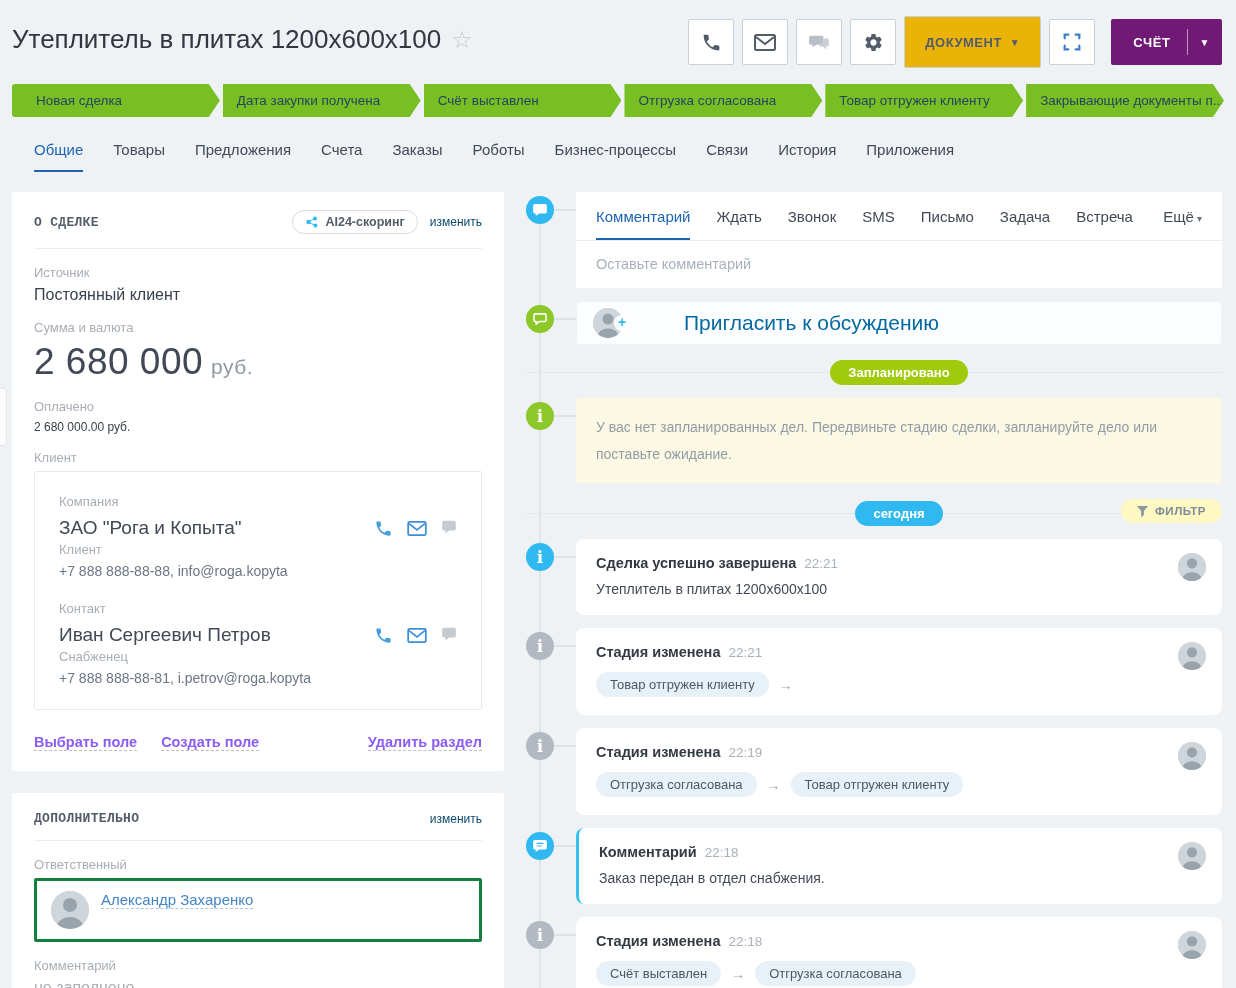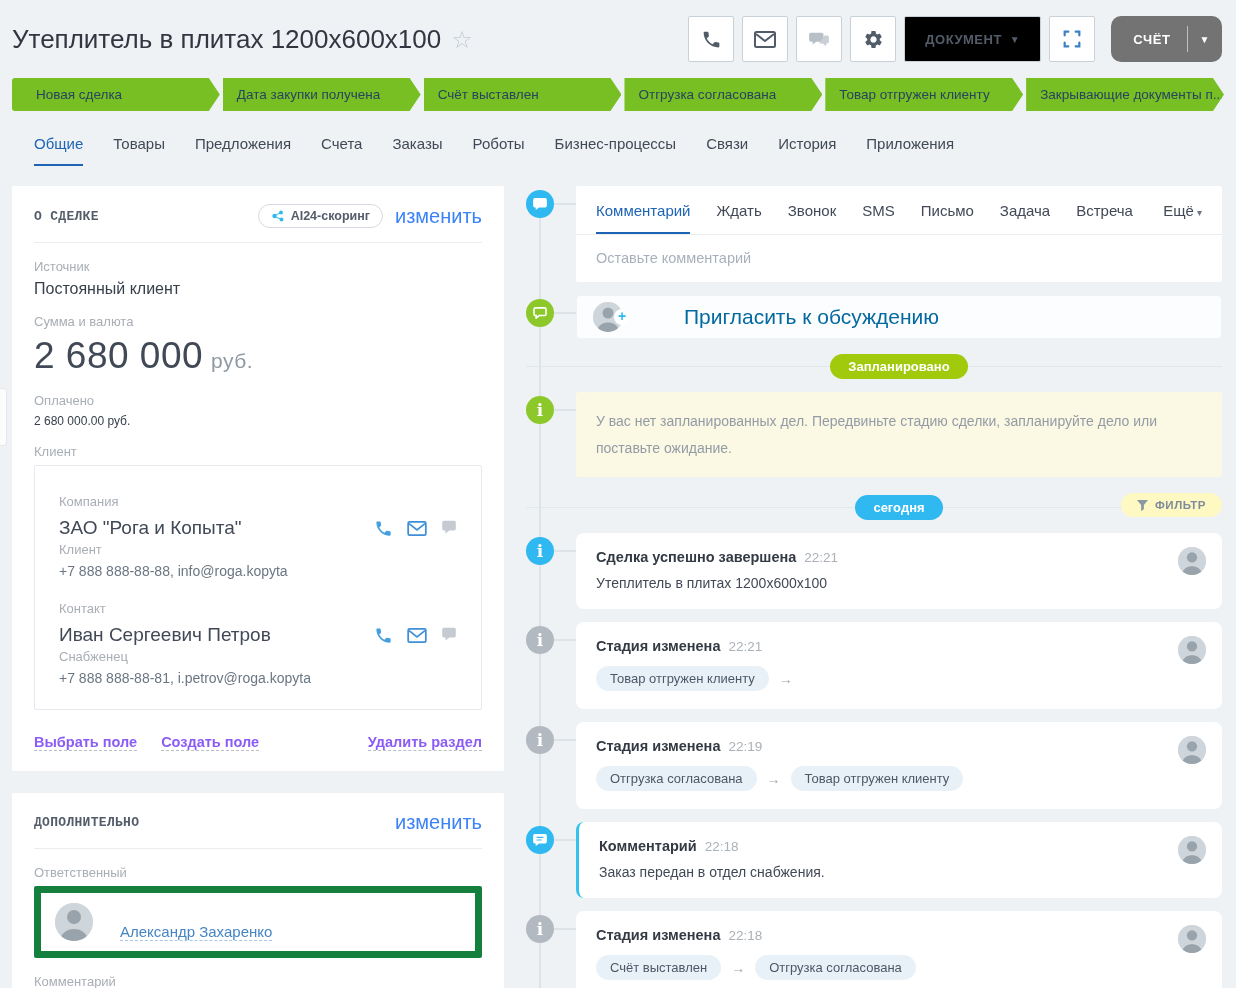--- a/index.html
+++ b/index.html
@@ -14,27 +14,27 @@
   .hdr { display:flex; justify-content:space-between; align-items:flex-start; padding:16px 14px 0 12px; }
   .hdr-title { font-size:26px; font-weight:400; color:#333640; padding-top:8px; display:flex; align-items:center; gap:10px; }
   .star { color:#c3cad1; font-size:24px; font-weight:400; cursor:pointer; }
   .hdr-actions { display:flex; align-items:center; gap:8px; }
   .icon-btn {
     width:46px; height:46px; background:#fff; border:1px solid #c9d1d8; border-radius:2px;
     display:flex; align-items:center; justify-content:center; cursor:pointer;
   }
   .icon-btn svg { display:block; }
   .btn-doc {
-    height:46px; background:#000000; border:1px solid #c9d1d8; border-radius:2px;
+    height:52px; background:#eab308; border:1px solid #c9d1d8; border-radius:2px;
     font-size:13px; font-weight:700; color:#535c69; letter-spacing:.5px;
     padding:0 20px; display:flex; align-items:center; gap:8px; cursor:pointer;
   }
   .btn-doc .chev { font-size:10px; color:#535c69; }
   .btn-invoice {
-    height:46px; background:#737373; border:none; border-radius:10px; margin-left:8px;
+    height:46px; background:#701a75; border:none; border-radius:2px; margin-left:8px;
     color:#fff; font-size:13px; font-weight:700; letter-spacing:.6px;
     display:flex; align-items:center; cursor:pointer; padding:0;
   }
   .btn-invoice .lbl { padding:0 16px 0 22px; }
   .btn-invoice .sep { width:1px; height:26px; background:rgba(255,255,255,.55); }
   .btn-invoice .caret { padding:0 12px; font-size:10px; }
   
   .stages { display:flex; gap:3px; padding:0 12px; margin-top:16px; }
   .stage {
     flex:1; height:33px; background:#77bf23; color:#27455e;
@@ -52,40 +52,40 @@
   .left-col { width:492px; flex:none; }
   .panel { background:#fff; border-radius:2px; padding:18px 22px 20px 22px; }
   .panel + .panel { margin-top:22px; }
   .panel-hd { display:flex; align-items:center; justify-content:space-between; padding-bottom:14px; border-bottom:1px solid #eaeef1; }
   .panel-hd-title { font-size:13px; font-weight:700; color:#535c69; letter-spacing:.3px;font-family:Liberation Mono, monospace; }
   .panel-hd-right { display:flex; align-items:center; gap:12px; }
   .ai-pill {
     display:flex; align-items:center; gap:6px; border:1px solid #d5dbe0; border-radius:14px;
     padding:4px 12px; font-size:12.5px; font-weight:700; color:#535c69; cursor:pointer; background:#fff;
   }
-  .edit-link { font-size:20px; color:#3b82f6; cursor:pointer; }
+  .edit-link { font-size:12px; color:#0c4a6e; cursor:pointer; }
   .fld { margin-top:16px; }
   .fld-label { font-size:13px; color:#a8aeb5; margin-bottom:6px; }
   .fld-value { font-size:15px; color:#37404c; }
   .sum-row { font-size:37px; color:#414956; letter-spacing:.5px; }
   .sum-cur { font-size:21px; color:#8e99a4; margin-left:8px; }
-  .client-card { border:1px solid #e4e9ed; border-radius:2px; padding:28px 20px 16px 24px; margin-top:4px; }
+  .client-card { border:1px solid #e4e9ed; border-radius:2px; padding:22px 20px 16px 24px; margin-top:4px; }
   .entity { margin-bottom:22px; }
   .entity:last-child { margin-bottom:7px; }
   .entity-label { font-size:13px; color:#a8aeb5; margin-bottom:8px; }
   .entity-row { display:flex; align-items:center; justify-content:space-between; }
   .entity-name { font-size:19px; color:#414956; }
   .entity-icons { display:flex; gap:14px; align-items:center; }
   .entity-icons span { cursor:pointer; display:flex; }
   .entity-sub { font-size:13px; color:#a8aeb5; margin-top:3px; }
   .entity-contact { font-size:14px; color:#6b7683; margin-top:6px; }
   .panel-links { display:flex; justify-content:space-between; margin-top:24px; font-size:14.5px; }
   .dashed-link { color:#8b5cf6; border-bottom:1px dashed #b9bfc5; cursor:pointer; text-decoration:none;font-weight:bold; }
   .panel-links .lgroup { display:flex; gap:24px; }
-  .resp-box { border:7px solid #15803d; border-radius:2px; padding:10px 14px; display:flex; align-items:flex-end; gap:27px; margin-top:4px; }
+  .resp-box { border:3px solid #15803d; border-radius:2px; padding:10px 14px; display:flex; align-items:flex-start; gap:12px; margin-top:4px; }
   .resp-name { font-size:15px; color:#4585c4; border-bottom:1px dashed #a9c6e2; cursor:pointer; }
   .avatar { border-radius:50%; background:#d7dde2; overflow:hidden; flex:none; display:flex; align-items:flex-end; justify-content:center; }
   .avatar svg { display:block; }
   
   .right-col { flex:1; margin-left:22px; position:relative; }
   .rail { position:absolute; left:13px; top:16px; bottom:-20px; width:2px; background:#dde3e7; }
   .trow { display:flex; align-items:flex-start; margin-bottom:13px; position:relative; }
   .tico {
     width:28px; height:28px; border-radius:50%; flex:none; z-index:2; margin-top:4px;
     display:flex; align-items:center; justify-content:center; position:relative;

